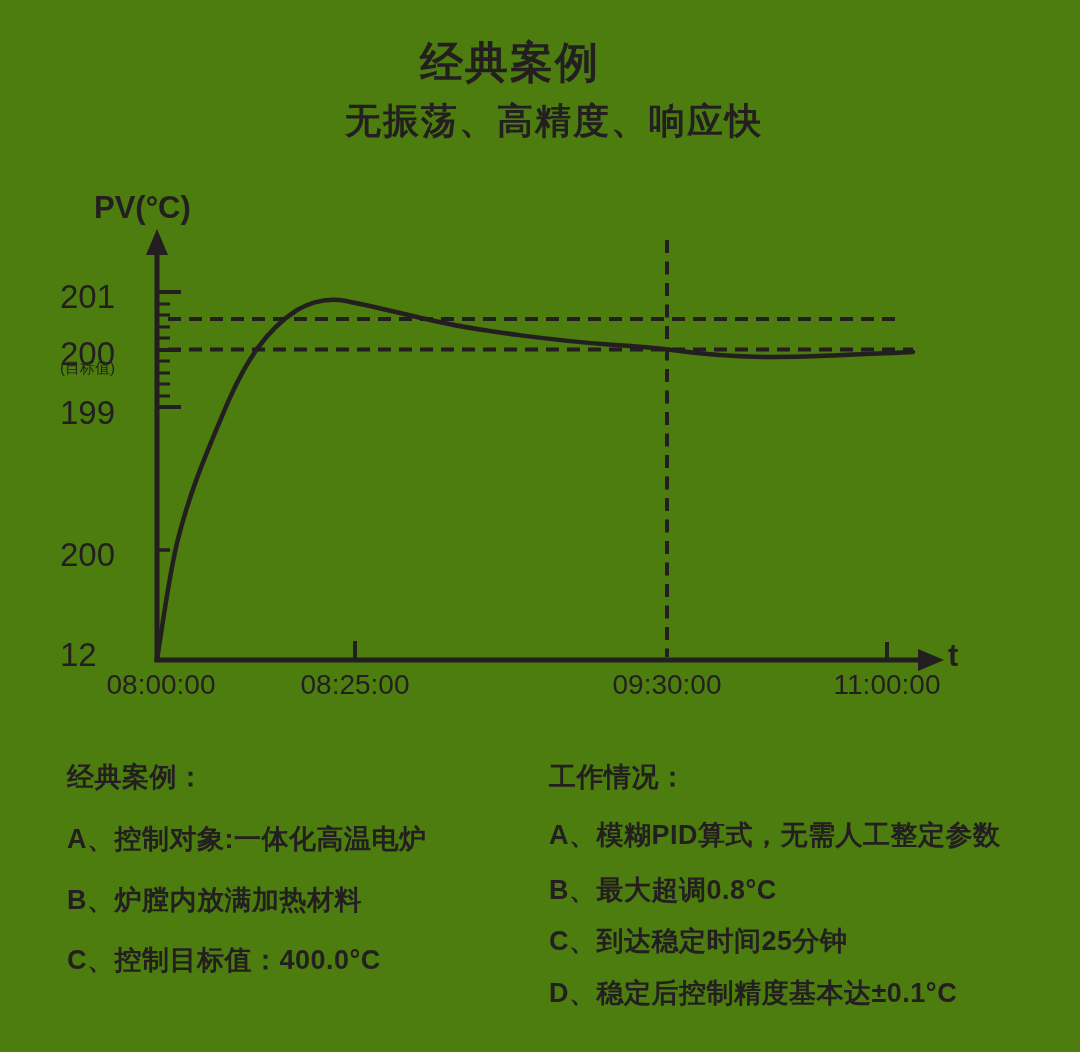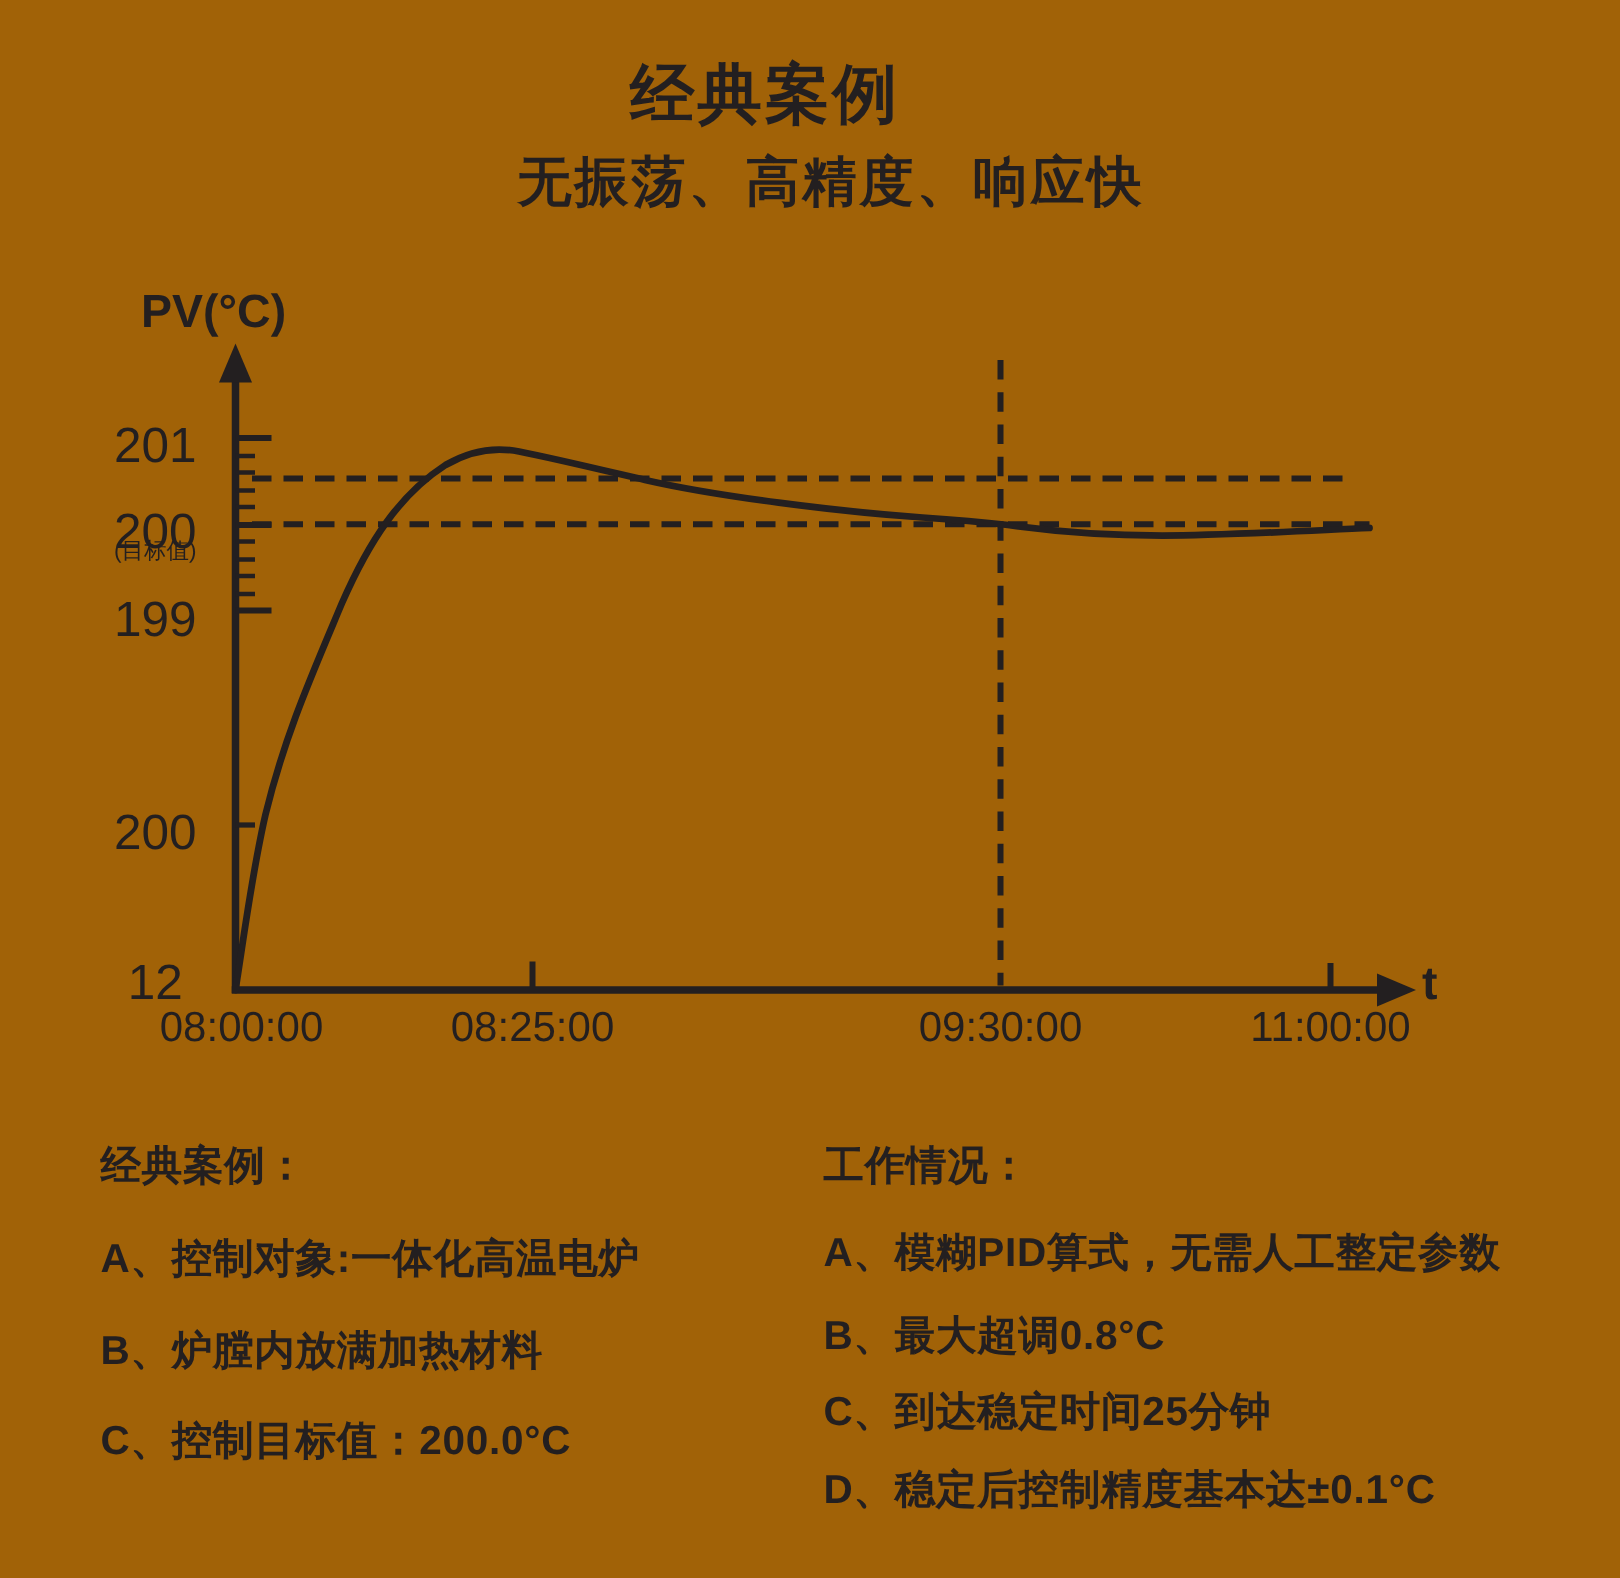--- a/index.html
+++ b/index.html
@@ -1,33 +1,33 @@
 <!DOCTYPE html>
 <html><head>
 <meta charset="utf-8">
 <style>
   html,body { margin:0; padding:0; background:#ffffff; }
   .page {
-    position:relative; width:1080px; height:1052px; background:#a16207;
+    position:relative; width:1080px; height:1052px; background:#4d7c0f;
     font-family:"Liberation Sans","DejaVu Sans",sans-serif; color:#231f20;
     overflow:hidden;
   }
   .title {
     position:absolute; top:34px; left:0; width:1020px; text-align:center;
     font-size:43px; font-weight:700; letter-spacing:2px;
   }
   .subtitle {
     position:absolute; top:97px; left:0; width:1060px; text-align:center;
     font-size:36px; font-weight:700; letter-spacing:2px;padding-left:24px;
   }
   .plot { position:absolute; left:0; top:0; width:1080px; height:1052px; }
   .pv-label { position:absolute; left:94px; top:190px; font-size:31px; font-weight:600; }
   .t-label  { position:absolute; left:948px; top:638px; font-size:31px; font-weight:600; }
   .ylab {
-    position:absolute; left:60px; width:87px; text-align:center;
+    position:absolute; left:60px; width:87px; text-align:left;
     font-size:33px; line-height:1; font-weight:500;
   }
   .ylab.small { font-size:15px; font-weight:400; }
   .xlab {
     position:absolute; top:671px; transform:translateX(-50%);
     font-size:28px; line-height:1; font-weight:500; white-space:nowrap;
   }
   .txt {
     position:absolute; font-size:27px; font-weight:600; line-height:1.15;
     letter-spacing:0.5px; white-space:nowrap;
@@ -101,21 +101,21 @@
 
   <div class="xlab" style="left:161px">08:00:00</div>
   <div class="xlab" style="left:355px">08:25:00</div>
   <div class="xlab" style="left:667px">09:30:00</div>
   <div class="xlab" style="left:887px">11:00:00</div>
 
   <div>
     <div class="txt" style="left:67px; top:762px">经典案例：</div>
     <div class="txt" style="left:67px; top:824px">A、控制对象:一体化高温电炉</div>
     <div class="txt" style="left:67px; top:885px">B、炉膛内放满加热材料</div>
-    <div class="txt" style="left:67px; top:945px">C、控制目标值：200.0°C</div>
+    <div class="txt" style="left:67px; top:945px">C、控制目标值：400.0°C</div>
   </div>
 
   <div>
     <div class="txt" style="left:549px; top:762px">工作情况：</div>
     <div class="txt" style="left:549px; top:820px">A、模糊PID算式，无需人工整定参数</div>
     <div class="txt" style="left:549px; top:875px">B、最大超调0.8°C</div>
     <div class="txt" style="left:549px; top:926px">C、到达稳定时间25分钟</div>
     <div class="txt" style="left:549px; top:978px">D、稳定后控制精度基本达±0.1°C</div>
   </div>
 

